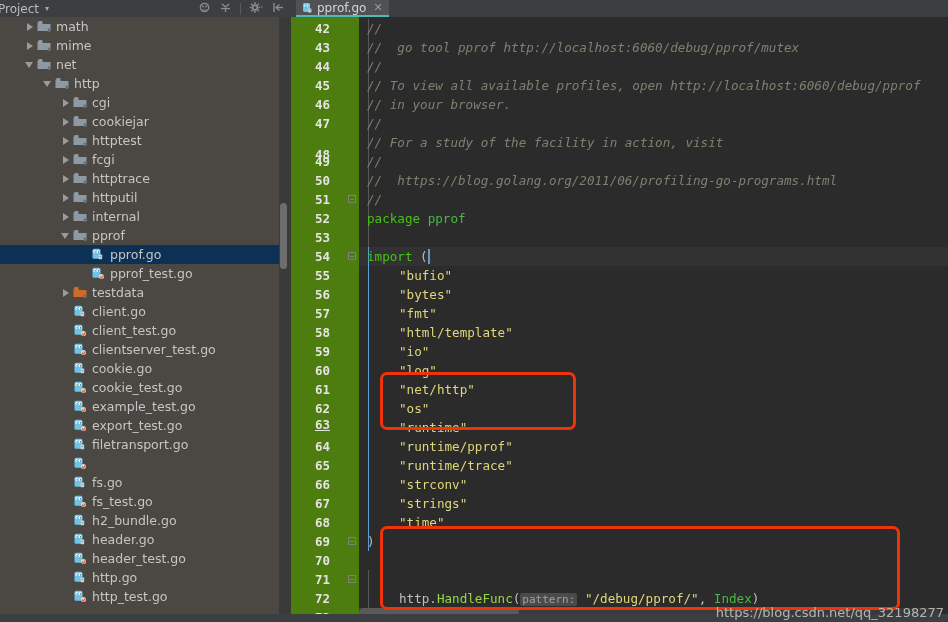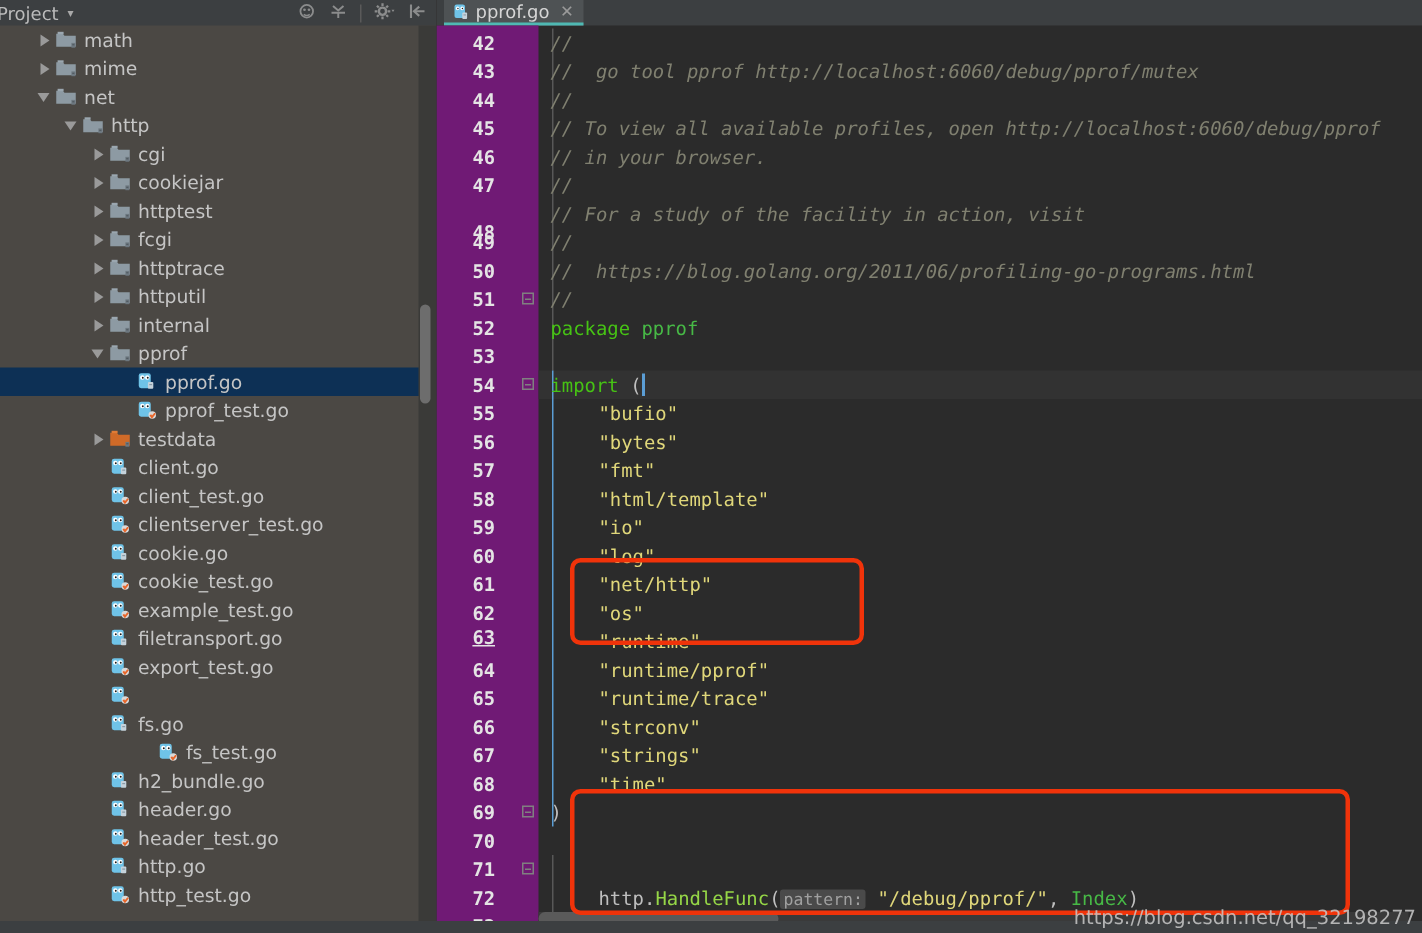--- a/index.html
+++ b/index.html
@@ -121,21 +121,21 @@
   }
   #tab .tabicon { margin-right: 4px; display:flex; }
   #tab .tabtext { color: #d6d6d6; font-size: 12px; font-family:"DejaVu Sans", sans-serif; }
   #tab .tabclose {
     color: #9a9a9a; font-size: 11px; margin-left: 7px; line-height: 1;
   }
 
   #gutter {
     position: absolute; left: 0; top: 17px;
     width: 68px; height: 605px;
-    background: #701a75;
+    background: #4d7c0f;
   }
   #gutter-inner { position: relative; }
   .lnum {
     position: absolute; right: 29px;
     height: 19px; line-height: 19px;
     color: #e4e4e4;
     font-size: 12.5px;
     font-family: "DejaVu Sans Mono", monospace;
     font-weight: bold;
     text-align: right;
@@ -571,71 +571,71 @@
         </div>
         <div class="trow" style="padding-left: 60px;">
           <span class="arrow none"></span>
           <span class="ficon">
             <svg width="15" height="13" viewBox="0 0 15 13">
               <rect x="1.5" y="0.8" width="8" height="10" rx="1.6" fill="#6fc3e8"></rect>
               <circle cx="3.9" cy="3.6" r="1.5" fill="#ffffff"></circle>
               <circle cx="7.2" cy="3.6" r="1.5" fill="#ffffff"></circle>
               <circle cx="4.2" cy="3.8" r="0.62" fill="#1b1b1b"></circle>
               <circle cx="7.5" cy="3.8" r="0.62" fill="#1b1b1b"></circle>
+              <circle cx="10.5" cy="9.6" r="2.5" fill="#d9d9d9"></circle>
+              <path d="M9.2 9.6 l1.1 1.5 l2.1 -2.6" fill="none" stroke="#e8662a" stroke-width="1.3"></path>
+            </svg>
+          </span>
+          <span class="tlabel">export_test.go</span>
+        </div>
+        <div class="trow" style="padding-left: 60px;">
+          <span class="arrow none"></span>
+          <span class="ficon">
+            <svg width="15" height="13" viewBox="0 0 15 13">
+              <rect x="1.5" y="0.8" width="8" height="10" rx="1.6" fill="#6fc3e8"></rect>
+              <circle cx="3.9" cy="3.6" r="1.5" fill="#ffffff"></circle>
+              <circle cx="7.2" cy="3.6" r="1.5" fill="#ffffff"></circle>
+              <circle cx="4.2" cy="3.8" r="0.62" fill="#1b1b1b"></circle>
+              <circle cx="7.5" cy="3.8" r="0.62" fill="#1b1b1b"></circle>
               <rect x="7.6" y="6.6" width="3.6" height="4.6" rx="0.7" fill="#c5d2db"></rect>
               <rect x="8.5" y="8" width="1.9" height="0.8" fill="#8a9aa6"></rect>
             </svg>
           </span>
           <span class="tlabel">filetransport.go</span>
         </div>
         <div class="trow" style="padding-left: 60px;">
           <span class="arrow none"></span>
           <span class="ficon">
             <svg width="15" height="13" viewBox="0 0 15 13">
               <rect x="1.5" y="0.8" width="8" height="10" rx="1.6" fill="#6fc3e8"></rect>
               <circle cx="3.9" cy="3.6" r="1.5" fill="#ffffff"></circle>
               <circle cx="7.2" cy="3.6" r="1.5" fill="#ffffff"></circle>
               <circle cx="4.2" cy="3.8" r="0.62" fill="#1b1b1b"></circle>
               <circle cx="7.5" cy="3.8" r="0.62" fill="#1b1b1b"></circle>
               <circle cx="10.5" cy="9.6" r="2.5" fill="#d9d9d9"></circle>
               <path d="M9.2 9.6 l1.1 1.5 l2.1 -2.6" fill="none" stroke="#e8662a" stroke-width="1.3"></path>
             </svg>
           </span>
-          <span class="tlabel">export_test.go</span>
-        </div>
-        <div class="trow" style="padding-left: 60px;">
-          <span class="arrow none"></span>
-          <span class="ficon">
-            <svg width="15" height="13" viewBox="0 0 15 13">
-              <rect x="1.5" y="0.8" width="8" height="10" rx="1.6" fill="#6fc3e8"></rect>
-              <circle cx="3.9" cy="3.6" r="1.5" fill="#ffffff"></circle>
-              <circle cx="7.2" cy="3.6" r="1.5" fill="#ffffff"></circle>
-              <circle cx="4.2" cy="3.8" r="0.62" fill="#1b1b1b"></circle>
-              <circle cx="7.5" cy="3.8" r="0.62" fill="#1b1b1b"></circle>
-              <circle cx="10.5" cy="9.6" r="2.5" fill="#d9d9d9"></circle>
-              <path d="M9.2 9.6 l1.1 1.5 l2.1 -2.6" fill="none" stroke="#e8662a" stroke-width="1.3"></path>
-            </svg>
-          </span>
         </div>
         <div class="trow" style="padding-left: 60px;">
           <span class="arrow none"></span>
           <span class="ficon">
             <svg width="15" height="13" viewBox="0 0 15 13">
               <rect x="1.5" y="0.8" width="8" height="10" rx="1.6" fill="#6fc3e8"></rect>
               <circle cx="3.9" cy="3.6" r="1.5" fill="#ffffff"></circle>
               <circle cx="7.2" cy="3.6" r="1.5" fill="#ffffff"></circle>
               <circle cx="4.2" cy="3.8" r="0.62" fill="#1b1b1b"></circle>
               <circle cx="7.5" cy="3.8" r="0.62" fill="#1b1b1b"></circle>
               <rect x="7.6" y="6.6" width="3.6" height="4.6" rx="0.7" fill="#c5d2db"></rect>
               <rect x="8.5" y="8" width="1.9" height="0.8" fill="#8a9aa6"></rect>
             </svg>
           </span>
           <span class="tlabel">fs.go</span>
         </div>
-        <div class="trow" style="padding-left: 92px;">
+        <div class="trow" style="padding-left: 60px;">
           <span class="arrow none"></span>
           <span class="ficon">
             <svg width="15" height="13" viewBox="0 0 15 13">
               <rect x="1.5" y="0.8" width="8" height="10" rx="1.6" fill="#6fc3e8"></rect>
               <circle cx="3.9" cy="3.6" r="1.5" fill="#ffffff"></circle>
               <circle cx="7.2" cy="3.6" r="1.5" fill="#ffffff"></circle>
               <circle cx="4.2" cy="3.8" r="0.62" fill="#1b1b1b"></circle>
               <circle cx="7.5" cy="3.8" r="0.62" fill="#1b1b1b"></circle>
               <circle cx="10.5" cy="9.6" r="2.5" fill="#d9d9d9"></circle>
               <path d="M9.2 9.6 l1.1 1.5 l2.1 -2.6" fill="none" stroke="#e8662a" stroke-width="1.3"></path>

